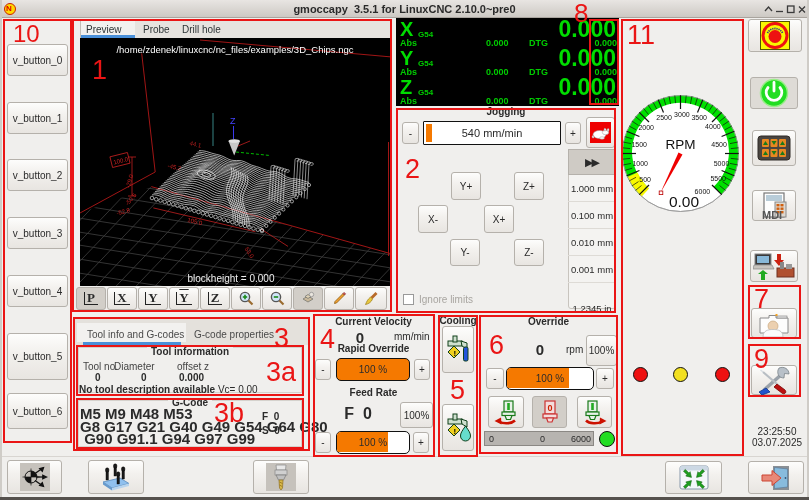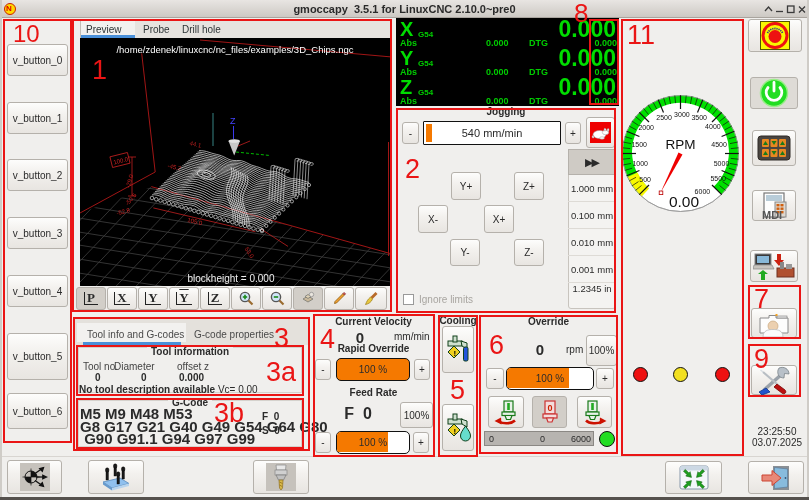--- a/index.html
+++ b/index.html
@@ -328,21 +328,21 @@
 <div class="btn ctr" style="left:418px;top:205px;width:30px;height:28px">X-</div>
 <div class="btn ctr" style="left:484px;top:205px;width:30px;height:28px">X+</div>
 <div class="btn ctr" style="left:450px;top:239px;width:30px;height:27px">Y-</div>
 <div class="btn ctr" style="left:514px;top:239px;width:30px;height:27px">Z-</div>
 <div class="abs" style="left:568px;top:149px;width:48px;height:160px;background:#f4f3f1;border:1px solid #c8c4be;border-radius:3px"></div>
 <div class="abs ctr" style="left:568px;top:149px;width:48px;height:26px;background:#cfcbc5;border:1px solid #b5b1ab;font-size:11px;letter-spacing:-2px">▶▶&nbsp;</div>
 <div class="abs ctr" style="left:568px;top:176px;width:48px;height:26px;font-size:9.5px;border-bottom:1px solid #dedbd6">1.000 mm</div>
 <div class="abs ctr" style="left:568px;top:203px;width:48px;height:26px;font-size:9.5px;border-bottom:1px solid #dedbd6">0.100 mm</div>
 <div class="abs ctr" style="left:568px;top:230px;width:48px;height:26px;font-size:9.5px;border-bottom:1px solid #dedbd6">0.010 mm</div>
 <div class="abs ctr" style="left:568px;top:257px;width:48px;height:26px;font-size:9.5px;border-bottom:1px solid #dedbd6">0.001 mm</div>
-<div class="abs ctr" style="left:568px;top:276px;width:48px;height:25px;font-size:9.5px">1.2345 in</div>
+<div class="abs ctr" style="left:568px;top:296px;width:48px;height:25px;font-size:9.5px">1.2345 in</div>
 <div class="abs" style="left:403px;top:294px;width:11px;height:11px;background:#fff;border:1px solid #999"></div>
 <div class="abs" style="left:419px;top:294px;color:#a8a5a0">Ignore limits</div>
 
 <div class="abs" style="left:75px;top:318px;width:234px;height:27px;background:#e4e1dc"></div>
 <div class="abs" style="left:77px;top:323px;width:109px;height:19px;background:#f2f1ef"></div>
 <div class="abs" style="left:83px;top:342px;width:98px;height:3px;background:#4a90d9"></div>
 <div class="abs" style="left:87px;top:329px;color:#4a4a4a">Tool info and G-codes</div>
 <div class="abs" style="left:194px;top:329px;color:#4a4a4a">G-code properties</div>
 <div class="abs" style="left:78px;top:347px;width:224px;height:46px;border:1px solid #d5d2cd"></div>
 <div class="abs bold" style="left:78px;top:346px;width:224px;text-align:center;background:transparent"><span style="background:#f0efed;padding:0 4px">Tool information</span></div>

